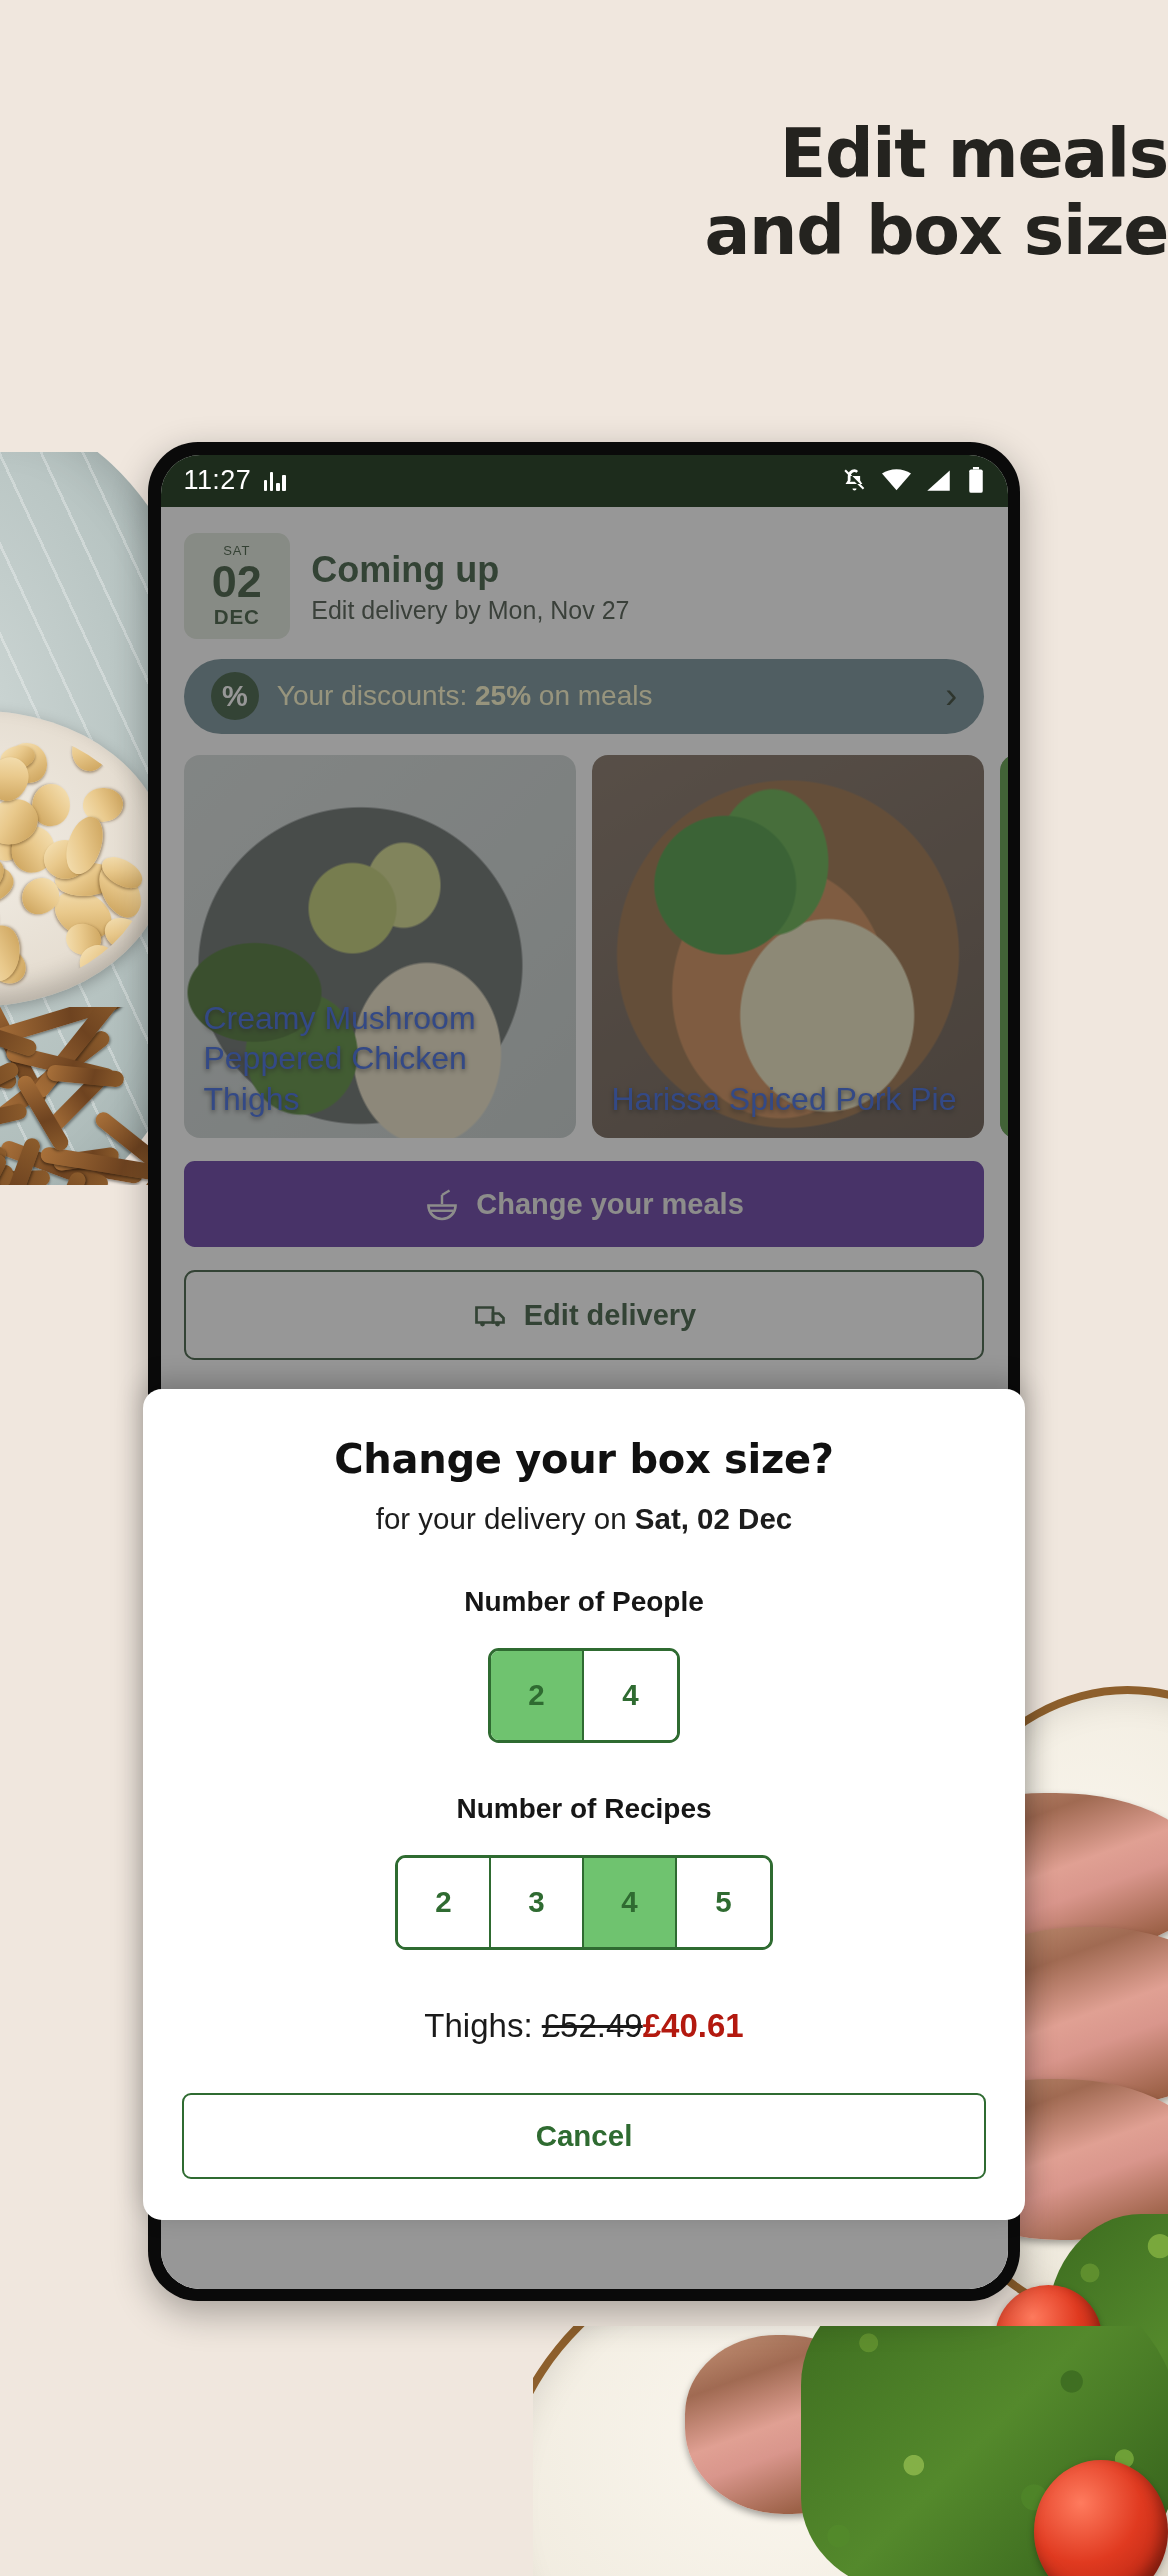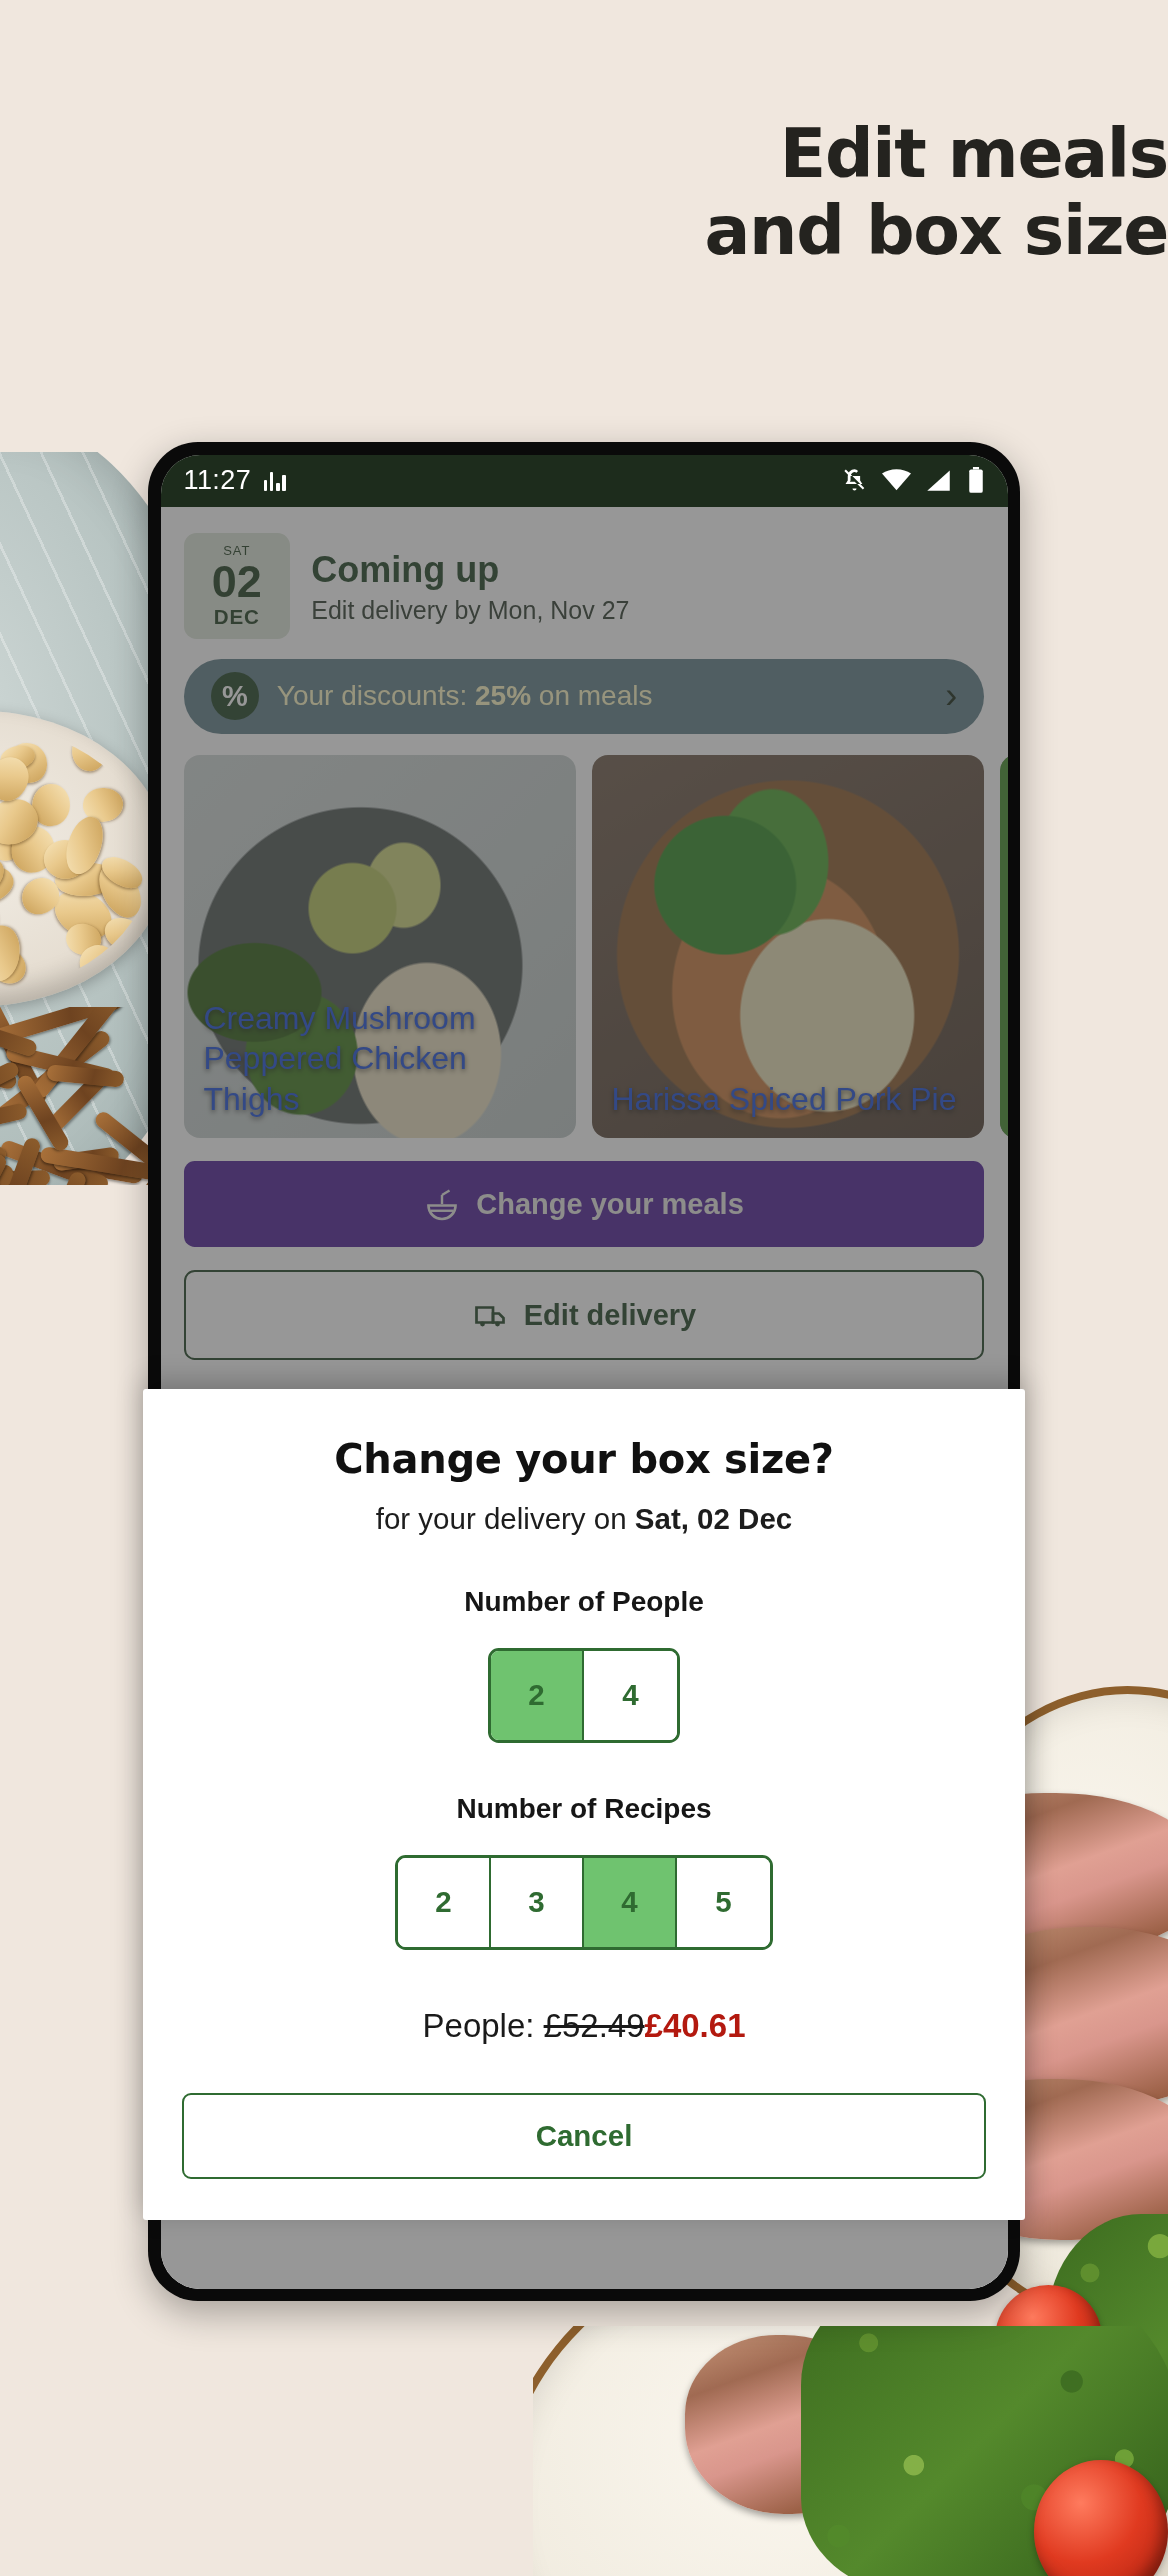--- a/index.html
+++ b/index.html
@@ -249,21 +249,21 @@
   }
   .appbtn.primary { background:#4c1d95; color:#e8e8e4; }
   .appbtn.secondary { background:#ffffff; color:#1d4020; border: 2.7px solid #1d4020; }
 
   
   #modal {
     position:absolute;
     left: 143px; top: 1389px;
     width: 882px;
     background:#ffffff;
-    border-radius: 3px;
+    border-radius: 19px;
     box-shadow: 0 -7.2px 27px rgba(0,0,0,.22);
     z-index: 40;
     padding: 47px 39px 41px 39px;
     box-sizing: border-box;
   }
   .modal-title {
     text-align:center;
     font-family:"DejaVu Sans", sans-serif;
     font-size: 40px; font-weight:700; color:#111; letter-spacing:-0.3px;
   }
@@ -510,21 +510,21 @@
     <div class="section-label">Number of Recipes</div>
     <div class="seg-wrap">
       <div class="seg" id="seg-recipes">
           <div class="opt">2</div>
           <div class="opt">3</div>
           <div class="opt selected">4</div>
           <div class="opt">5</div>
         </div>
     </div>
 
-    <div class="price"><span>People: </span><span class="old">£52.49</span><span class="new">£40.61</span></div>
+    <div class="price"><span>Thighs: </span><span class="old">£52.49</span><span class="new">£40.61</span></div>
 
     <div class="modal-actions">
       <div class="mbtn cancel">Cancel</div>
     </div>
   </div>
 
 </div>
 
 
 </body></html>

